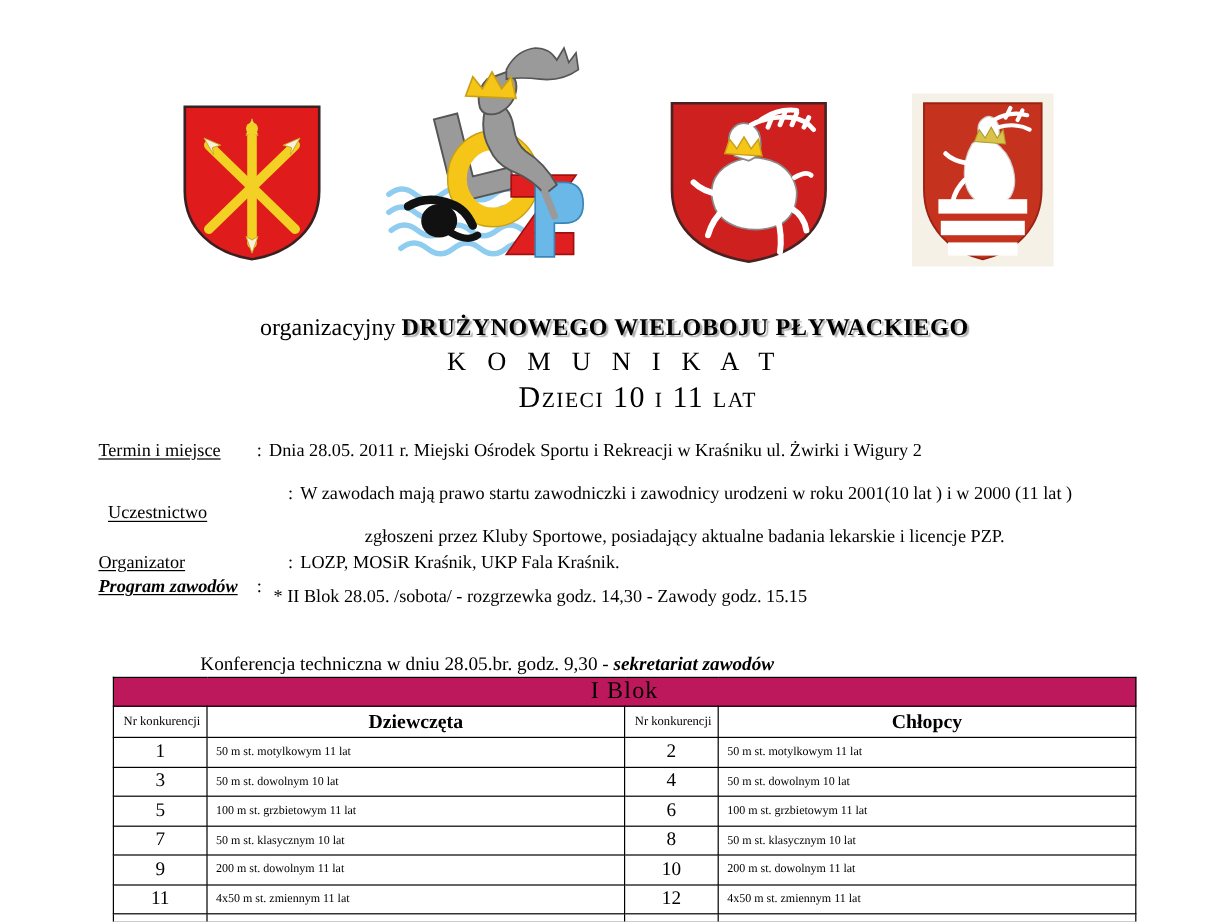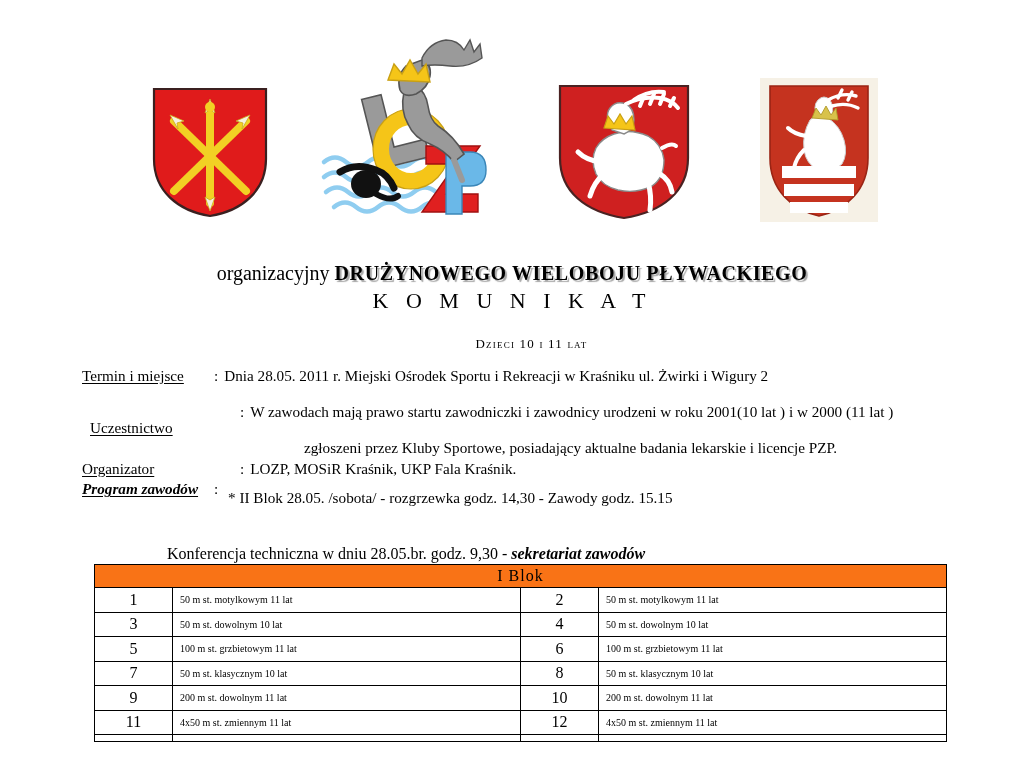--- a/index.html
+++ b/index.html
@@ -51,22 +51,22 @@
   #subtitle-lead {
     font-size: 20px;
   }
   #subtitle-main {
     font-size: 20px;
     font-weight: bold;
     letter-spacing: 0.6px;
     text-shadow: 2px 2px 1px rgba(120,120,120,0.65);
   }
   #subtitle-second {
-    margin-top: 16px;
-    font-size: 13px;
+    margin-top: 4px;
+    font-size: 25px;
     font-variant: small-caps;
     letter-spacing: 1.2px;
     line-height: 24px;
     padding-left: 39px;
   }
 
   
   #details {
     position: absolute;
     left: 82px;
@@ -142,23 +142,23 @@
     width: 852px;
     border-collapse: collapse;
     table-layout: fixed;
   }
   #events-table td {
     border: 1px solid #000000;
     padding: 0;
     vertical-align: middle;
   }
   .th-block {
-    background: #f97316;
+    background: #be185d;
     text-align: center;
-    font-size: 16px;
+    font-size: 20px;
     height: 22px;
     letter-spacing: 1px;
   }
   .th-nr {
     font-size: 10.5px;
     padding-left: 8px !important;
     height: 25px;
     white-space: nowrap;
   }
   .th-gender {
@@ -353,20 +353,26 @@
   <colgroup>
     <col class="col-nr">
       <col class="col-evt">
       <col class="col-nr">
       <col class="col-evt">
   </colgroup>
   <tbody>
     <tr>
       <td class="th-block" colspan="4">I  Blok</td>
     </tr>
+    <tr>
+      <td class="th-nr">Nr konkurencji</td>
+      <td class="th-gender">Dziewczęta</td>
+      <td class="th-nr">Nr konkurencji</td>
+      <td class="th-gender">Chłopcy</td>
+    </tr>
 
     <tr>
       <td class="cell-nr">1</td>
       <td class="cell-event">50  m st. motylkowym 11 lat</td>
       <td class="cell-nr">2</td>
       <td class="cell-event">50  m st. motylkowym 11 lat</td>
     </tr>
     <tr>
       <td class="cell-nr">3</td>
       <td class="cell-event">50  m st. dowolnym 10 lat</td>

